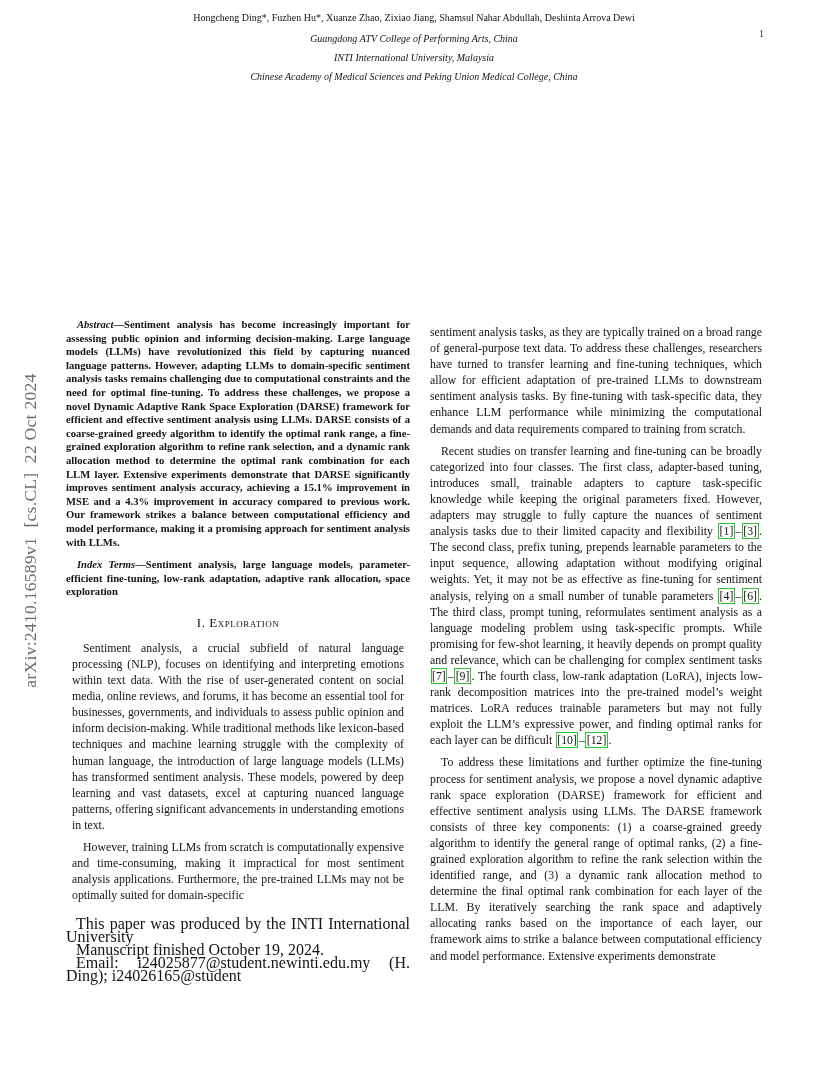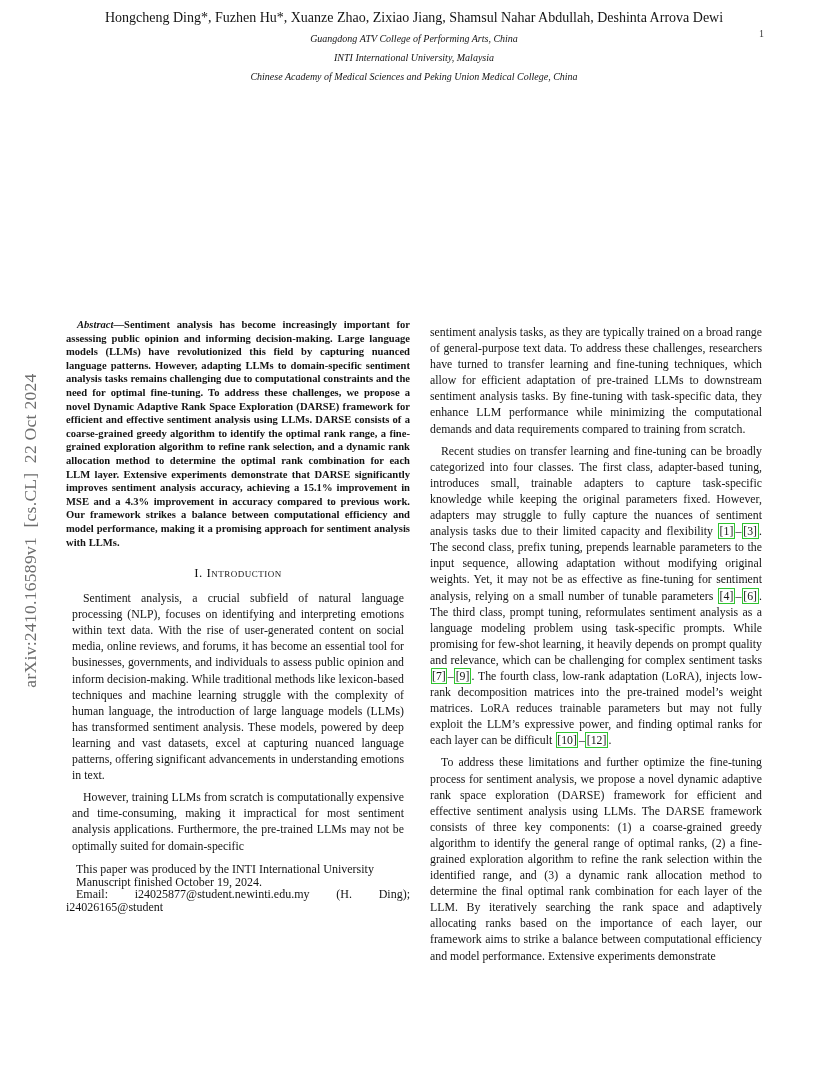--- a/index.html
+++ b/index.html
@@ -31,21 +31,21 @@
     margin:76px auto 0 auto;
     width:700px;
     text-align:center;
     font-size:29px;
     line-height:38px;
     font-weight:normal;
   }
   .authors {
     margin-top:9px;
     text-align:center;
-    font-size:14px;
+    font-size:10px;
     line-height:18px;
   }
   .affiliations {
     margin-top:2px;
     text-align:center;
     font-style:italic;
     font-size:10px;
     line-height:19px;
   }
   .columns {
@@ -77,22 +77,22 @@
   }
   .body-par {
     font-size:11.8px;
     line-height:16.1px;
     text-align:justify;
     text-indent:11px;
     margin:6px;
   }
   .no-indent { text-indent:0; }
   .footnote {
-    margin-top:9px;
-    font-size:12px;
+    margin-top:15px;
+    font-size:16px;
     line-height:12.9px;
     text-align:justify;
   }
   .footnote .fn-line { text-indent:10px; }
   .footnote .fn-line.flush { text-indent:0; }
   .cite {
     border:1px solid var(--cite-color);
     padding:0 0.5px;
     margin:0 0.5px;
   }
@@ -115,22 +115,23 @@
     <div>Guangdong ATV College of Performing Arts, China</div>
     <div>INTI International University, Malaysia</div>
     <div>Chinese Academy of Medical Sciences and Peking Union Medical College, China</div>
   </div>
 
   <div class="columns">
 
     <div class="col">
       <p class="abstract"><span class="lead-label">Abstract</span><span>—Sentiment analysis has become increasingly important for assessing public opinion and informing decision-making. Large language models (LLMs) have revolutionized this field by capturing nuanced language patterns. However, adapting LLMs to domain-specific sentiment analysis tasks remains challenging due to computational constraints and the need for optimal fine-tuning. To address these challenges, we propose a novel Dynamic Adaptive Rank Space Exploration (DARSE) framework for efficient and effective sentiment analysis using LLMs. DARSE consists of a coarse-grained greedy algorithm to identify the optimal rank range, a fine-grained exploration algorithm to refine rank selection, and a dynamic rank allocation method to determine the optimal rank combination for each LLM layer. Extensive experiments demonstrate that DARSE significantly improves sentiment analysis accuracy, achieving a 15.1% improvement in MSE and a 4.3% improvement in accuracy compared to previous work. Our framework strikes a balance between computational efficiency and model performance, making it a promising approach for sentiment analysis with LLMs.</span></p>
 
+      <p class="index-terms"><span class="lead-label">Index Terms</span><span>—Sentiment analysis, large language models, parameter-efficient fine-tuning, low-rank adaptation, adaptive rank allocation, space exploration</span></p>
 
-      <div class="section-heading">I. Introduction</div>
+      <div class="section-heading">I. Exploration</div>
 
       <p class="body-par">Sentiment analysis, a crucial subfield of natural language processing (NLP), focuses on identifying and interpreting emotions within text data. With the rise of user-generated content on social media, online reviews, and forums, it has become an essential tool for businesses, governments, and individuals to assess public opinion and inform decision-making. While traditional methods like lexicon-based techniques and machine learning struggle with the complexity of human language, the introduction of large language models (LLMs) has transformed sentiment analysis. These models, powered by deep learning and vast datasets, excel at capturing nuanced language patterns, offering significant advancements in understanding emotions in text.</p>
       <p class="body-par">However, training LLMs from scratch is computationally expensive and time-consuming, making it impractical for most sentiment analysis applications. Furthermore, the pre-trained LLMs may not be optimally suited for domain-specific</p>
 
       <div class="footnote">
         <div class="fn-line">This paper was produced by the INTI International University</div>
         <div class="fn-line">Manuscript finished October 19, 2024.</div>
         <div class="fn-line">Email: i24025877@student.newinti.edu.my (H. Ding); i24026165@student</div>
       </div>
     </div>

